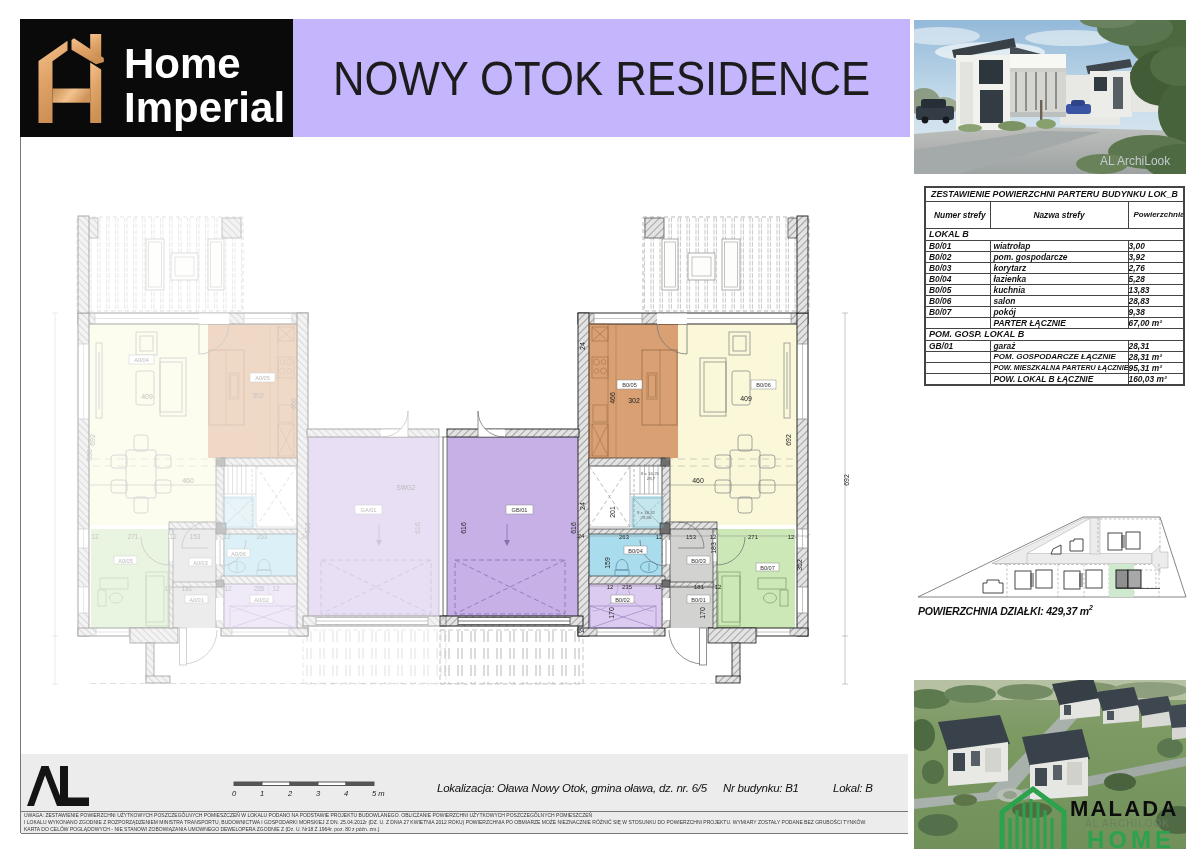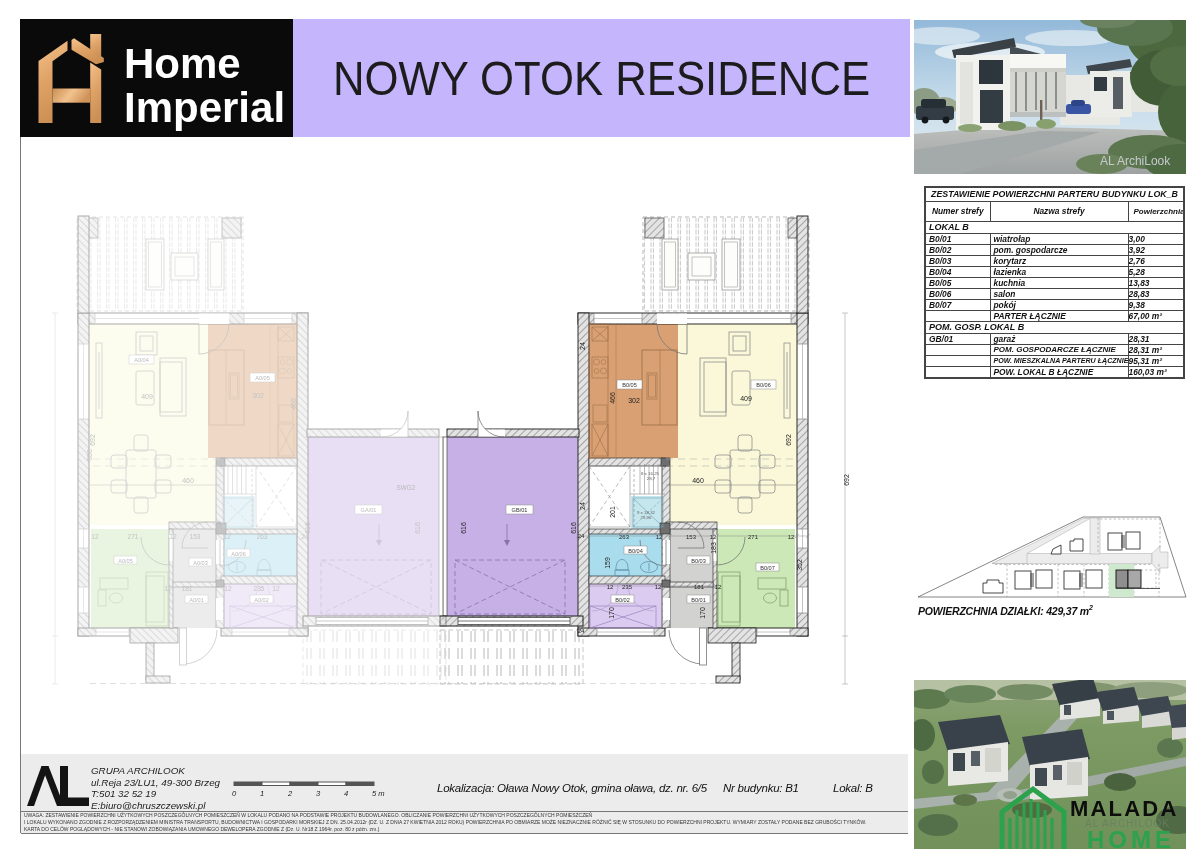--- a/index.html
+++ b/index.html
@@ -127,21 +127,21 @@
 <colgroup>
         <col style="width:65px">
         <col style="width:138px">
         <col style="width:56px">
       </colgroup>
 <tbody>
         <tr style="height:14px">
           <td colspan="3" style="border:1px solid #444;text-align:center;font-size:8.8px;padding:0;white-space:nowrap;overflow:hidden;">ZESTAWIENIE POWIERZCHNI PARTERU BUDYNKU LOK_B</td>
         </tr>
 <tr style="height:13px">
-          <td class="tc" style="text-align:center;padding:0">Numer strefy</td>
+          <td class="tc" style="text-align:left;padding:8px">Numer strefy</td>
           <td class="tc" style="text-align:center;padding:0">Nazwa strefy</td>
           <td class="tc" style="text-align:center;padding:5px;font-size:8px">Powierzchnia</td>
         </tr>
 <tr style="height:12px">
           <td colspan="3" class="tc" style="font-size:9px">LOKAL B</td>
         </tr>
 <tr style="height:11px">
           <td class="tc">B0/01</td>
           <td class="tc">wiatrołap</td>
           <td class="tc tr">3,00</td>
@@ -687,21 +687,20 @@
 <div class="abs" style="left:21px;top:754px;width:887px;height:79px;background:#ececec;border-bottom:1px solid #777;"></div>
 <div class="abs" style="left:21px;top:811px;width:887px;height:1px;background:#777;"></div>
 <svg class="abs" style="left:27px;top:766px;" width="62" height="40" viewBox="0 0 62 40">
 <g fill="#141414">
 <polygon points="0,40 14.5,0 21.5,0 7,40"></polygon>
 <polygon points="14.5,0 21.5,0 37,40 30,40"></polygon>
 <polygon points="33,0 41,0 41,40 33,40"></polygon>
 <polygon points="33,31.5 62,31.5 62,40 33,40"></polygon>
 </g>
 </svg>
-<div class="abs" style="left:91px;top:765px;font-style:italic;font-size:9.8px;line-height:11.6px;color:#222;">GRUPA ARCHILOOK<br>ul.Reja 23/LU1, 49-300 Brzeg<br>T:501 32 52 19<br>E:biuro@chruszczewski.pl</div>
 
 <svg class="abs" style="left:230px;top:780px;" width="160" height="18" viewBox="0 0 160 18">
 <g stroke="#555" fill="none">
 <rect x="4" y="2" width="28" height="3.5" fill="#555"></rect>
 <rect x="32" y="2" width="28" height="3.5" fill="#fff"></rect>
 <rect x="60" y="2" width="28" height="3.5" fill="#555"></rect>
 <rect x="88" y="2" width="28" height="3.5" fill="#fff"></rect>
 <rect x="116" y="2" width="28" height="3.5" fill="#555"></rect>
 </g>
 <g font-size="7.6" font-style="italic" fill="#222">

